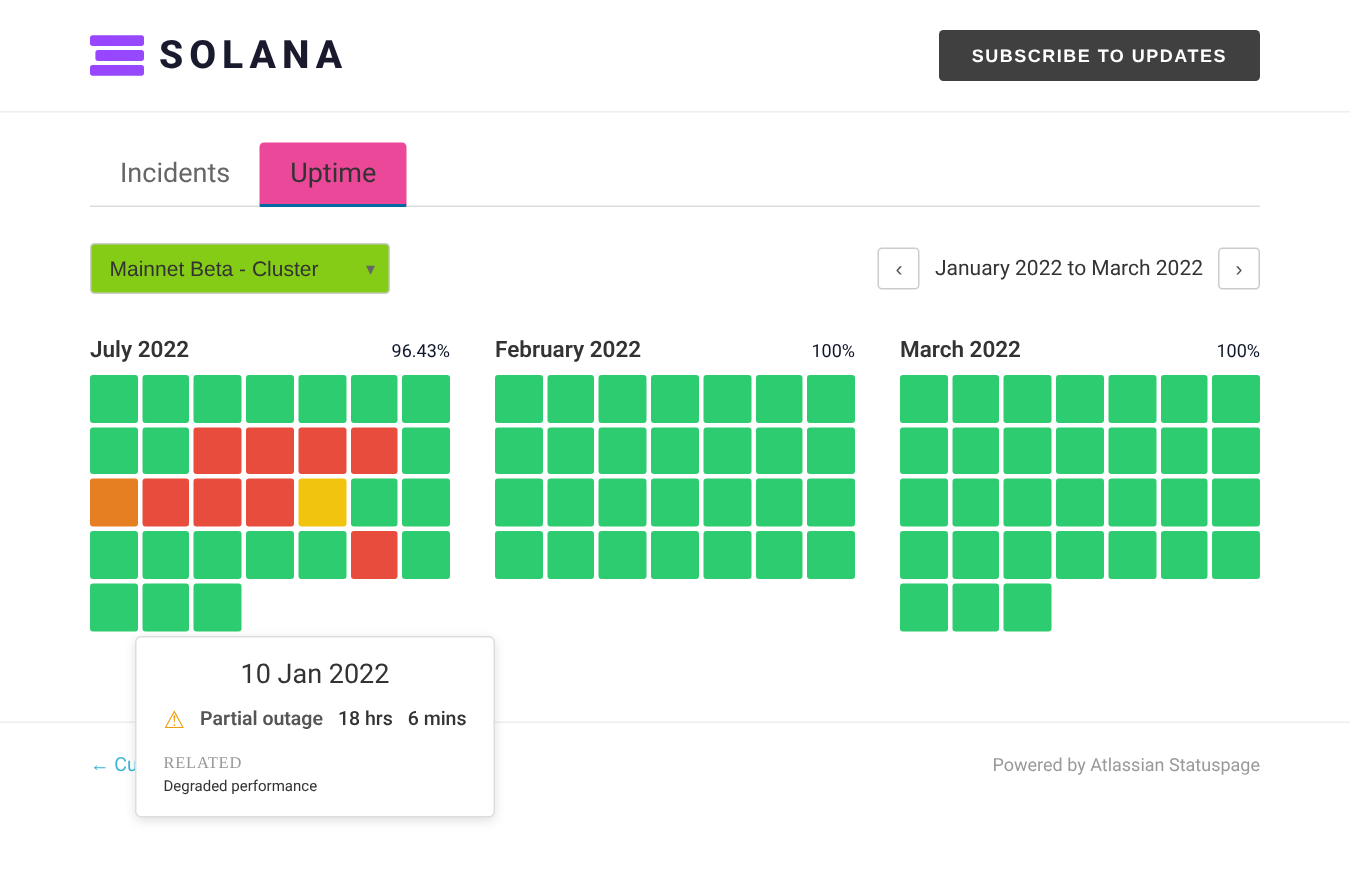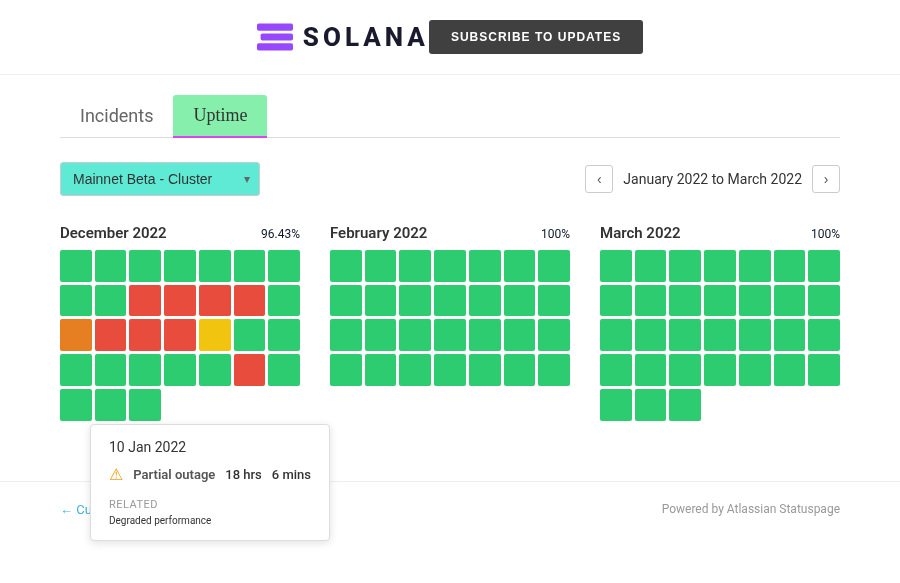--- a/index.html
+++ b/index.html
@@ -8,21 +8,21 @@
       background: #fff;
       color: #333;
       width: 900px;
       min-height: 583px;
     }
 
     
     .header {
       display: flex;
       align-items: center;
-      justify-content: center;
+      justify-content: space-between;
       padding: 20px 60px;
       border-bottom: 1px solid #eee;
     }
     .logo-container {
       display: flex;
       align-items: center;
       gap: 10px;
     }
     .logo-icon {
       width: 36px;
@@ -63,40 +63,39 @@
     .tab {
       padding: 10px 20px;
       font-size: 18px;
       cursor: pointer;
       color: #666;
       border-bottom: 2px solid transparent;
       margin-bottom: -1px;
     }
     .tab.active {
       color: #333;
-      border-bottom: 2px solid #d946ef;
-      background: #86efac;
+      border-bottom: 2px solid #0369a1;
+      background: #ec4899;
       border-radius: 3px 3px 0 0;
-      font-family: Liberation Serif, serif;
     }
 
     
     .controls-row {
       display: flex;
       align-items: center;
       justify-content: space-between;
       margin-bottom: 28px;
     }
     .dropdown-wrapper {
       position: relative;
       display: inline-block;
     }
     .dropdown-select {
       appearance: none;
-      background: #5eead4;
+      background: #84cc16;
       border: 1px solid #ccc;
       padding: 8px 36px 8px 12px;
       font-size: 14px;
       color: #333;
       border-radius: 3px;
       cursor: pointer;
       min-width: 200px;
     }
     .dropdown-arrow {
       position: absolute;
@@ -178,23 +177,24 @@
       top: 200px;
       background: #fff;
       border: 1px solid #ddd;
       border-radius: 4px;
       padding: 14px 18px;
       box-shadow: 0 2px 8px rgba(0,0,0,0.12);
       min-width: 240px;
       z-index: 10;
     }
     .tooltip-date {
-      font-size: 14px;
+      font-size: 18px;
       color: #333;
       margin-bottom: 10px;
+      text-align: center;
     }
     .tooltip-status-row {
       display: flex;
       align-items: center;
       gap: 10px;
       margin-bottom: 14px;
     }
     .warning-icon {
       color: #f39c12;
       font-size: 16px;
@@ -208,20 +208,21 @@
       font-size: 13px;
       color: #333;
       font-weight: 500;
     }
     .tooltip-related-label {
       font-size: 11px;
       color: #999;
       text-transform: uppercase;
       letter-spacing: 0.5px;
       margin-bottom: 4px;
+      font-family: Liberation Serif, serif;
     }
     .tooltip-related-text {
       font-size: 10px;
       color: #333;
     }
 
     
     .footer {
       display: flex;
       justify-content: space-between;
@@ -295,21 +296,21 @@
       <button class="nav-btn">‹</button>
       <span class="date-range-text">January 2022 to March 2022</span>
       <button class="nav-btn">›</button>
     </div>
   </div>
 
   <div class="months-container" id="months-container" style="position: relative;">
 
   <div class="month-section">
         <div class="month-header">
-          <span class="month-title">December 2022</span>
+          <span class="month-title">July 2022</span>
           <span class="month-pct">96.43%</span>
         </div>
         <div class="day-grid">
           <div class="day-cell day-green"></div>
           <div class="day-cell day-green"></div>
           <div class="day-cell day-green"></div>
           <div class="day-cell day-green"></div>
           <div class="day-cell day-green"></div>
           <div class="day-cell day-green"></div>
           <div class="day-cell day-green"></div>

